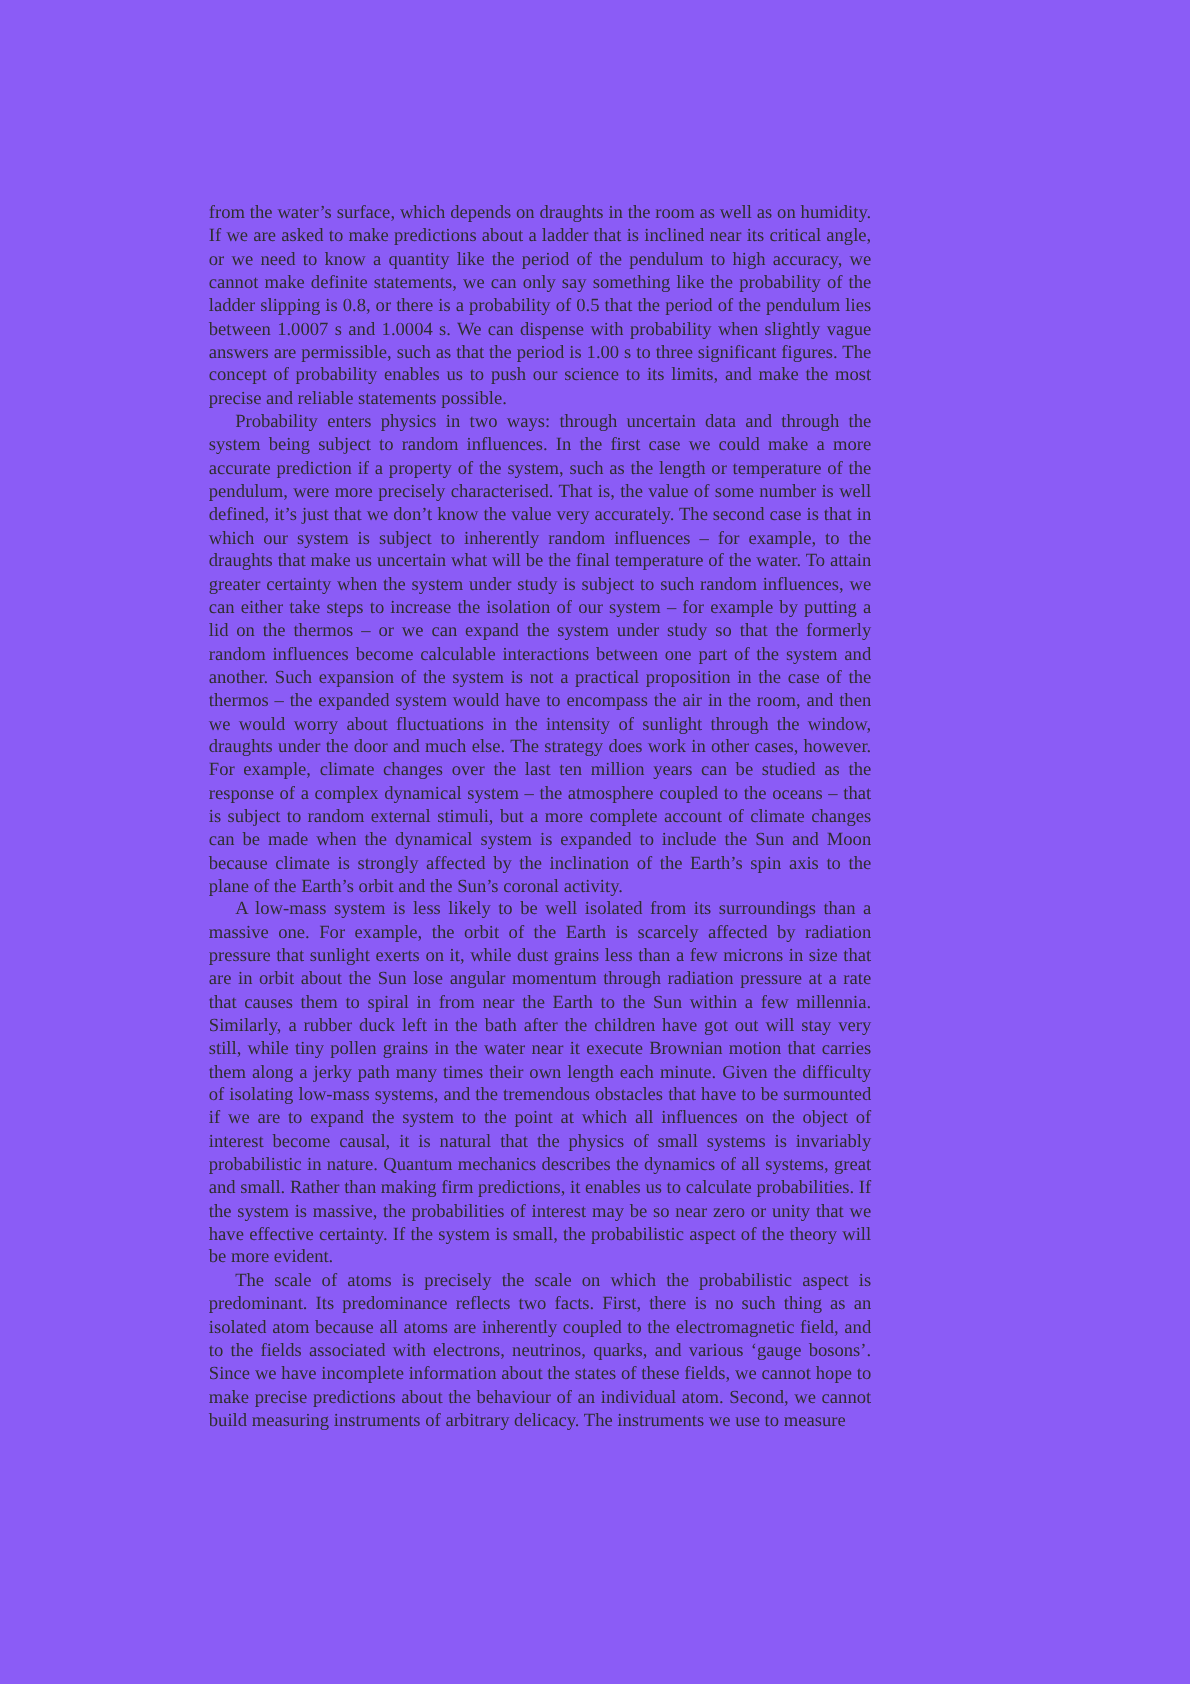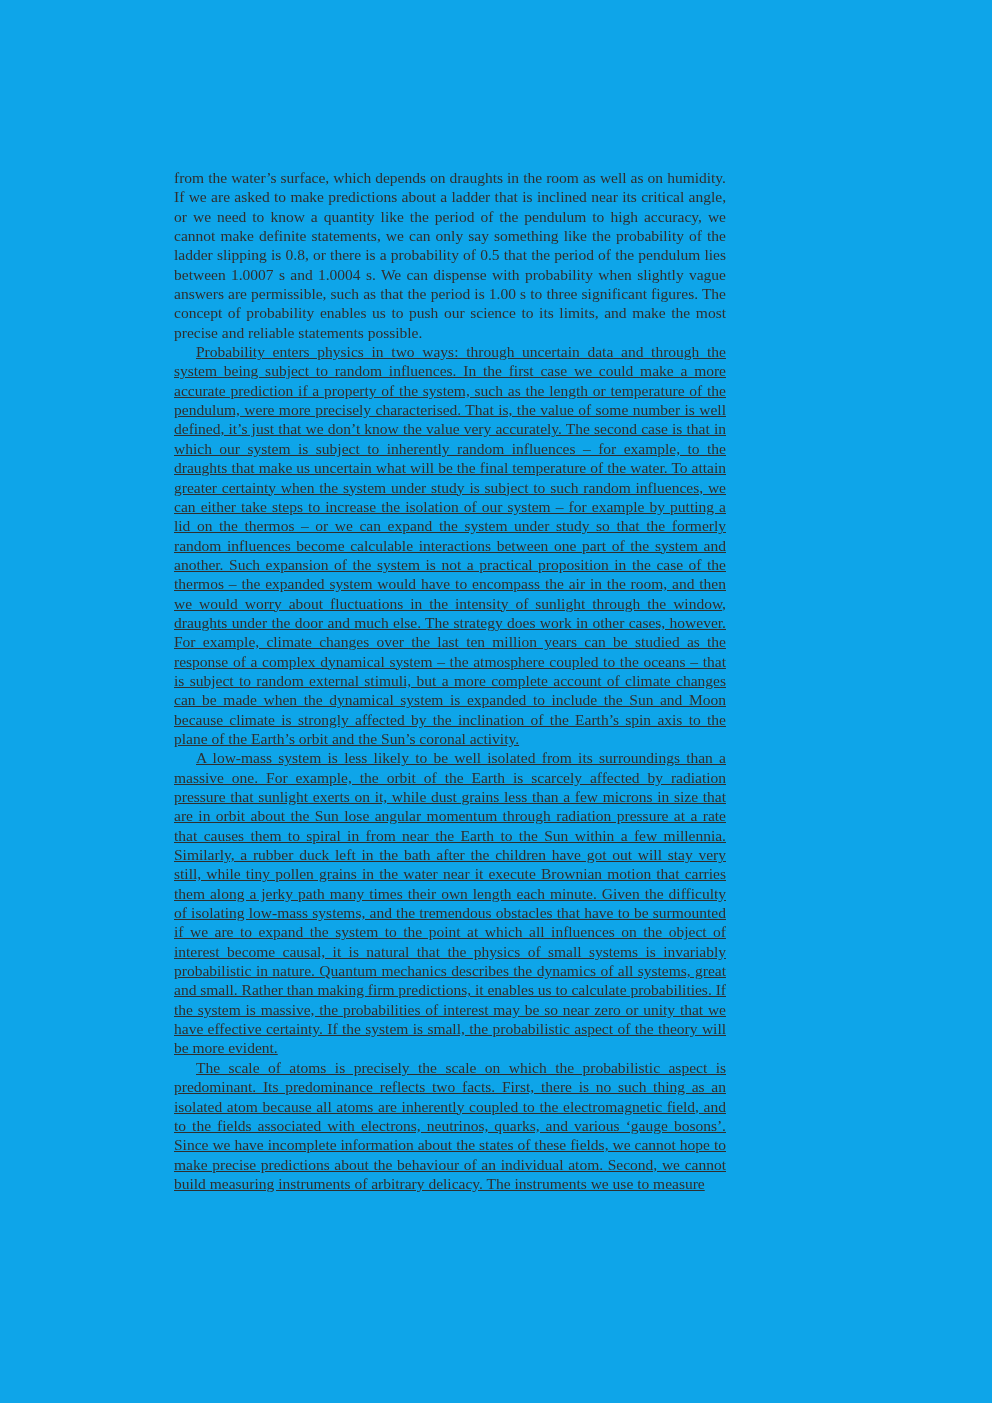--- a/index.html
+++ b/index.html
@@ -9,21 +9,21 @@
   body {
     width: 992px;
     height: 1403px;
     position: relative;
     background: #ffffff;
     overflow: hidden;
   }
   .page {
     position: absolute;
     inset: 0;
-    background: #0ea5e9;
+    background: #8b5cf6;
   }
   .text-block {
     position: absolute;
     left: 174px;
     top: 168px;
     width: 552px;
     font-family: "Liberation Serif", "DejaVu Serif", serif;
     font-size: 15.5px;
     line-height: 19.35px;
     color: #2f2f2f;
@@ -31,21 +31,20 @@
     hyphens: auto;
     -webkit-hyphens: auto;
     text-rendering: optimizeLegibility;
   }
   .text-block p {
     margin: 0;
     padding: 0;
   }
   .text-block p.indent {
     text-indent: 22px;
-    text-decoration: underline;
   }
 </style>
 </head>
 <body style="background: rgb(255, 255, 255);">
 
 <div class="page">
   <main class="text-block" style="color: rgb(47, 47, 47);">
       <p>from the water’s surface, which depends on draughts in the room as well as on humidity. If we are asked to make predictions about a ladder that is inclined near its critical angle, or we need to know a quantity like the period of the pendulum to high accuracy, we cannot make definite statements, we can only say something like the probability of the ladder slipping is 0.8, or there is a probability of 0.5 that the period of the pendulum lies between 1.0007 s and 1.0004 s. We can dispense with probability when slightly vague answers are permissible, such as that the period is 1.00 s to three significant figures. The concept of probability enables us to push our science to its limits, and make the most precise and reliable statements possible.</p>
       <p class="indent">Probability enters physics in two ways: through uncertain data and through the system being subject to random influences. In the first case we could make a more accurate prediction if a property of the system, such as the length or temperature of the pendulum, were more precisely characterised. That is, the value of some number is well defined, it’s just that we don’t know the value very accurately. The second case is that in which our system is subject to inherently random influences – for example, to the draughts that make us uncertain what will be the final temperature of the water. To attain greater certainty when the system under study is subject to such random influences, we can either take steps to increase the isolation of our system – for example by putting a lid on the thermos – or we can expand the system under study so that the formerly random influences become calculable interactions between one part of the system and another. Such expansion of the system is not a practical proposition in the case of the thermos – the expanded system would have to encompass the air in the room, and then we would worry about fluctuations in the intensity of sunlight through the window, draughts under the door and much else. The strategy does work in other cases, however. For example, climate changes over the last ten million years can be studied as the response of a complex dynamical system – the atmosphere coupled to the oceans – that is subject to random external stimuli, but a more complete account of climate changes can be made when the dynamical system is expanded to include the Sun and Moon because climate is strongly affected by the inclination of the Earth’s spin axis to the plane of the Earth’s orbit and the Sun’s coronal activity.</p>
       <p class="indent">A low-mass system is less likely to be well isolated from its surroundings than a massive one. For example, the orbit of the Earth is scarcely affected by radiation pressure that sunlight exerts on it, while dust grains less than a few microns in size that are in orbit about the Sun lose angular momentum through radiation pressure at a rate that causes them to spiral in from near the Earth to the Sun within a few millennia. Similarly, a rubber duck left in the bath after the children have got out will stay very still, while tiny pollen grains in the water near it execute Brownian motion that carries them along a jerky path many times their own length each minute. Given the difficulty of isolating low-mass systems, and the tremendous obstacles that have to be surmounted if we are to expand the system to the point at which all influences on the object of interest become causal, it is natural that the physics of small systems is invariably probabilistic in nature. Quantum mechanics describes the dynamics of all systems, great and small. Rather than making firm predictions, it enables us to calculate probabilities. If the system is massive, the probabilities of interest may be so near zero or unity that we have effective certainty. If the system is small, the probabilistic aspect of the theory will be more evident.</p>

